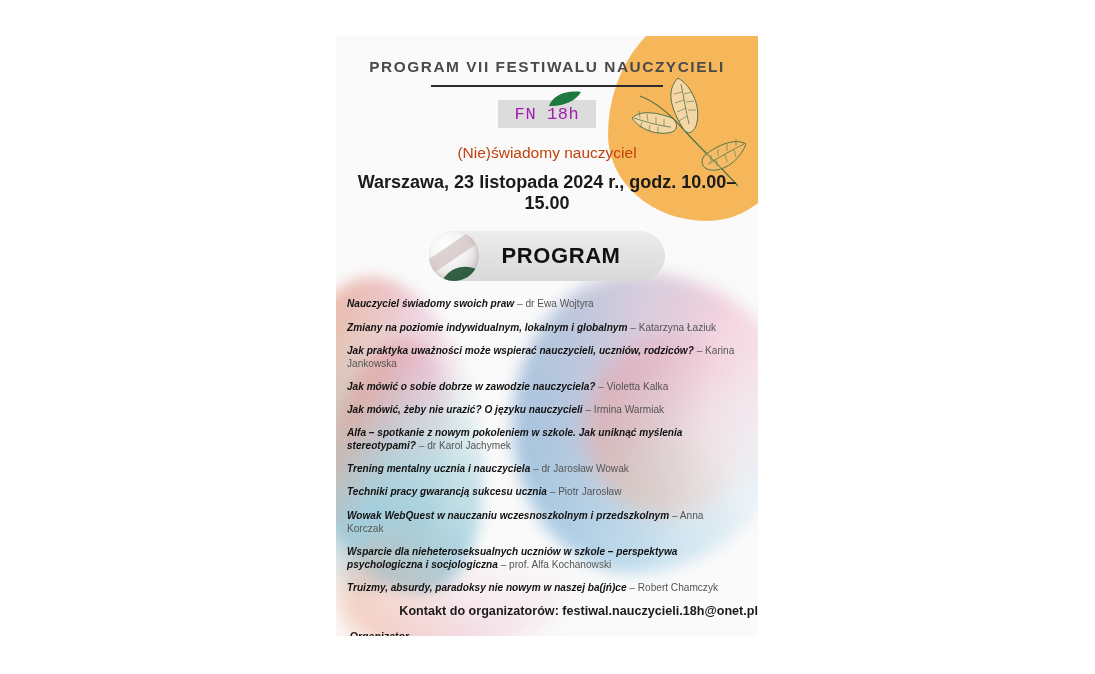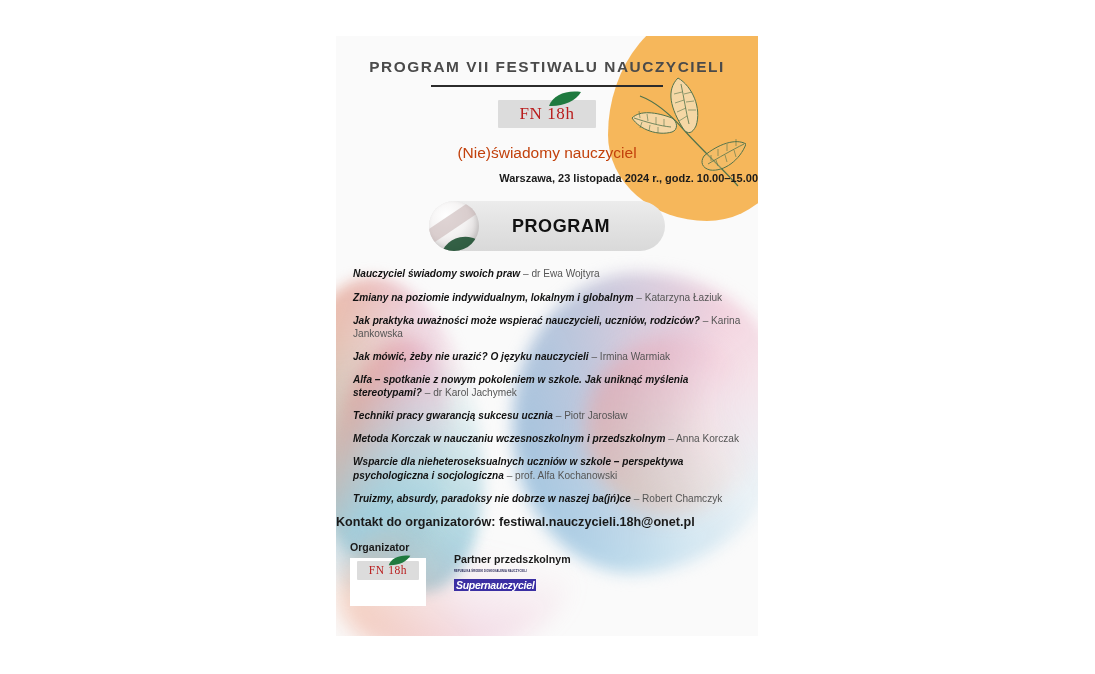--- a/index.html
+++ b/index.html
@@ -161,44 +161,44 @@
     position: relative;
     background: #dcdcdc;
     height: 28px;
     border-radius: 1px;
     display: flex;
     align-items: center;
     justify-content: center;
   }
   .fn-logo-text {
     font-size: 17px;
-    color: #b91c1c;
+    color: #a21caf;
     letter-spacing: .6px;
-    font-family: Liberation Serif, serif;
+    font-family: Liberation Mono, monospace;
   }
   .fn-leaf {
     position: absolute;
     top: -9px;
     left: 50px;
     width: 34px;
     height: 16px;
   }
 
   .poster-subtitle {
     margin: 16px 0 0 0;
     text-align: center;
     font-size: 15.5px;
     color: #c2410c;
     font-weight: normal;
   }
 
   .poster-date {
     margin: 10px 0 0 0;
-    text-align: right;
-    font-size: 11px;
+    text-align: center;
+    font-size: 18px;
     font-weight: bold;
     color: #1a1a1a;
   }
 
   
   .program-pill {
     position: relative;
     margin: 17px auto 0 auto;
     width: 236px;
     height: 50px;
@@ -232,31 +232,31 @@
     left: 10px; bottom: -6px;
     width: 46px; height: 20px;
     background: #1f5133;
     border-radius: 50% 50% 0 0 / 100% 100% 0 0;
     transform: rotate(-12deg);
     opacity: .9;
   }
   .pill-label {
     flex: 1;
     text-align: center;
-    font-size: 18px;
+    font-size: 22px;
     font-weight: bold;
     letter-spacing: .6px;
     color: #111111;
     padding-right: 22px;
   }
 
   
   .program-list {
     margin: 16px 0 0 0;
-    padding: 0 16px 0 17px;
+    padding: 0 16px 0 11px;
     list-style: none;
   }
   .program-item {
     margin: 0 0 10px 0;
     font-size: 10.1px;
     line-height: 1.30;
     color: #222222;
   }
   .item-title {
     font-weight: bold;
@@ -267,21 +267,21 @@
     color: #5d5d5d;
   }
   .item-speaker {
     color: #555555;
     font-weight: normal;
     font-style: normal;
   }
 
   .contact-line {
     margin: 2px 0 0 0;
-    text-align: left;
+    text-align: right;
     font-size: 12.6px;
     font-weight: bold;
     color: #1a1a1a;
   }
 
   
   .footer-logos {
     display: flex;
     align-items: center;
     padding: 12px 0 0 14px;
@@ -397,36 +397,42 @@
         <li class="program-item">
           <span class="item-title">Nauczyciel świadomy swoich praw</span><span class="item-dash"> – </span><span class="item-speaker">dr Ewa Wojtyra</span>
         </li>
         <li class="program-item">
           <span class="item-title">Zmiany na poziomie indywidualnym, lokalnym i globalnym</span><span class="item-dash"> – </span><span class="item-speaker">Katarzyna Łaziuk</span>
         </li>
         <li class="program-item">
           <span class="item-title">Jak praktyka uważności może wspierać nauczycieli, uczniów, rodziców?</span><span class="item-dash"> – </span><span class="item-speaker">Karina Jankowska</span>
         </li>
         <li class="program-item">
+          <span class="item-title">Jak mówić o sobie dobrze w zawodzie nauczyciela?</span><span class="item-dash"> – </span><span class="item-speaker">Violetta Kalka</span>
+        </li>
+        <li class="program-item">
           <span class="item-title">Jak mówić, żeby nie urazić? O języku nauczycieli</span><span class="item-dash"> – </span><span class="item-speaker">Irmina Warmiak</span>
         </li>
         <li class="program-item">
           <span class="item-title">Alfa – spotkanie z nowym pokoleniem w szkole. Jak uniknąć myślenia stereotypami?</span><span class="item-dash"> – </span><span class="item-speaker">dr Karol Jachymek</span>
         </li>
         <li class="program-item">
+          <span class="item-title">Trening mentalny ucznia i nauczyciela</span><span class="item-dash"> – </span><span class="item-speaker">dr Jarosław Wowak</span>
+        </li>
+        <li class="program-item">
           <span class="item-title">Techniki pracy gwarancją sukcesu ucznia</span><span class="item-dash"> – </span><span class="item-speaker">Piotr Jarosław</span>
         </li>
         <li class="program-item">
-          <span class="item-title">Metoda Korczak w nauczaniu wczesnoszkolnym i przedszkolnym</span><span class="item-dash"> – </span><span class="item-speaker">Anna Korczak</span>
+          <span class="item-title">Wowak WebQuest w nauczaniu wczesnoszkolnym i przedszkolnym</span><span class="item-dash"> – </span><span class="item-speaker">Anna Korczak</span>
         </li>
         <li class="program-item">
           <span class="item-title">Wsparcie dla nieheteroseksualnych uczniów w szkole – perspektywa psychologiczna i socjologiczna</span><span class="item-dash"> – </span><span class="item-speaker">prof. Alfa Kochanowski</span>
         </li>
         <li class="program-item">
-          <span class="item-title">Truizmy, absurdy, paradoksy nie dobrze w naszej ba(jń)ce</span><span class="item-dash"> – </span><span class="item-speaker">Robert Chamczyk</span>
+          <span class="item-title">Truizmy, absurdy, paradoksy nie nowym w naszej ba(jń)ce</span><span class="item-dash"> – </span><span class="item-speaker">Robert Chamczyk</span>
         </li>
       </ul>
 
       <div class="contact-line">Kontakt do organizatorów: festiwal.nauczycieli.18h@onet.pl</div>
 
       <div class="footer-logos">
 
         <div>
           <div class="footer-col-label">Organizator</div>
           <div class="organizer-card">

